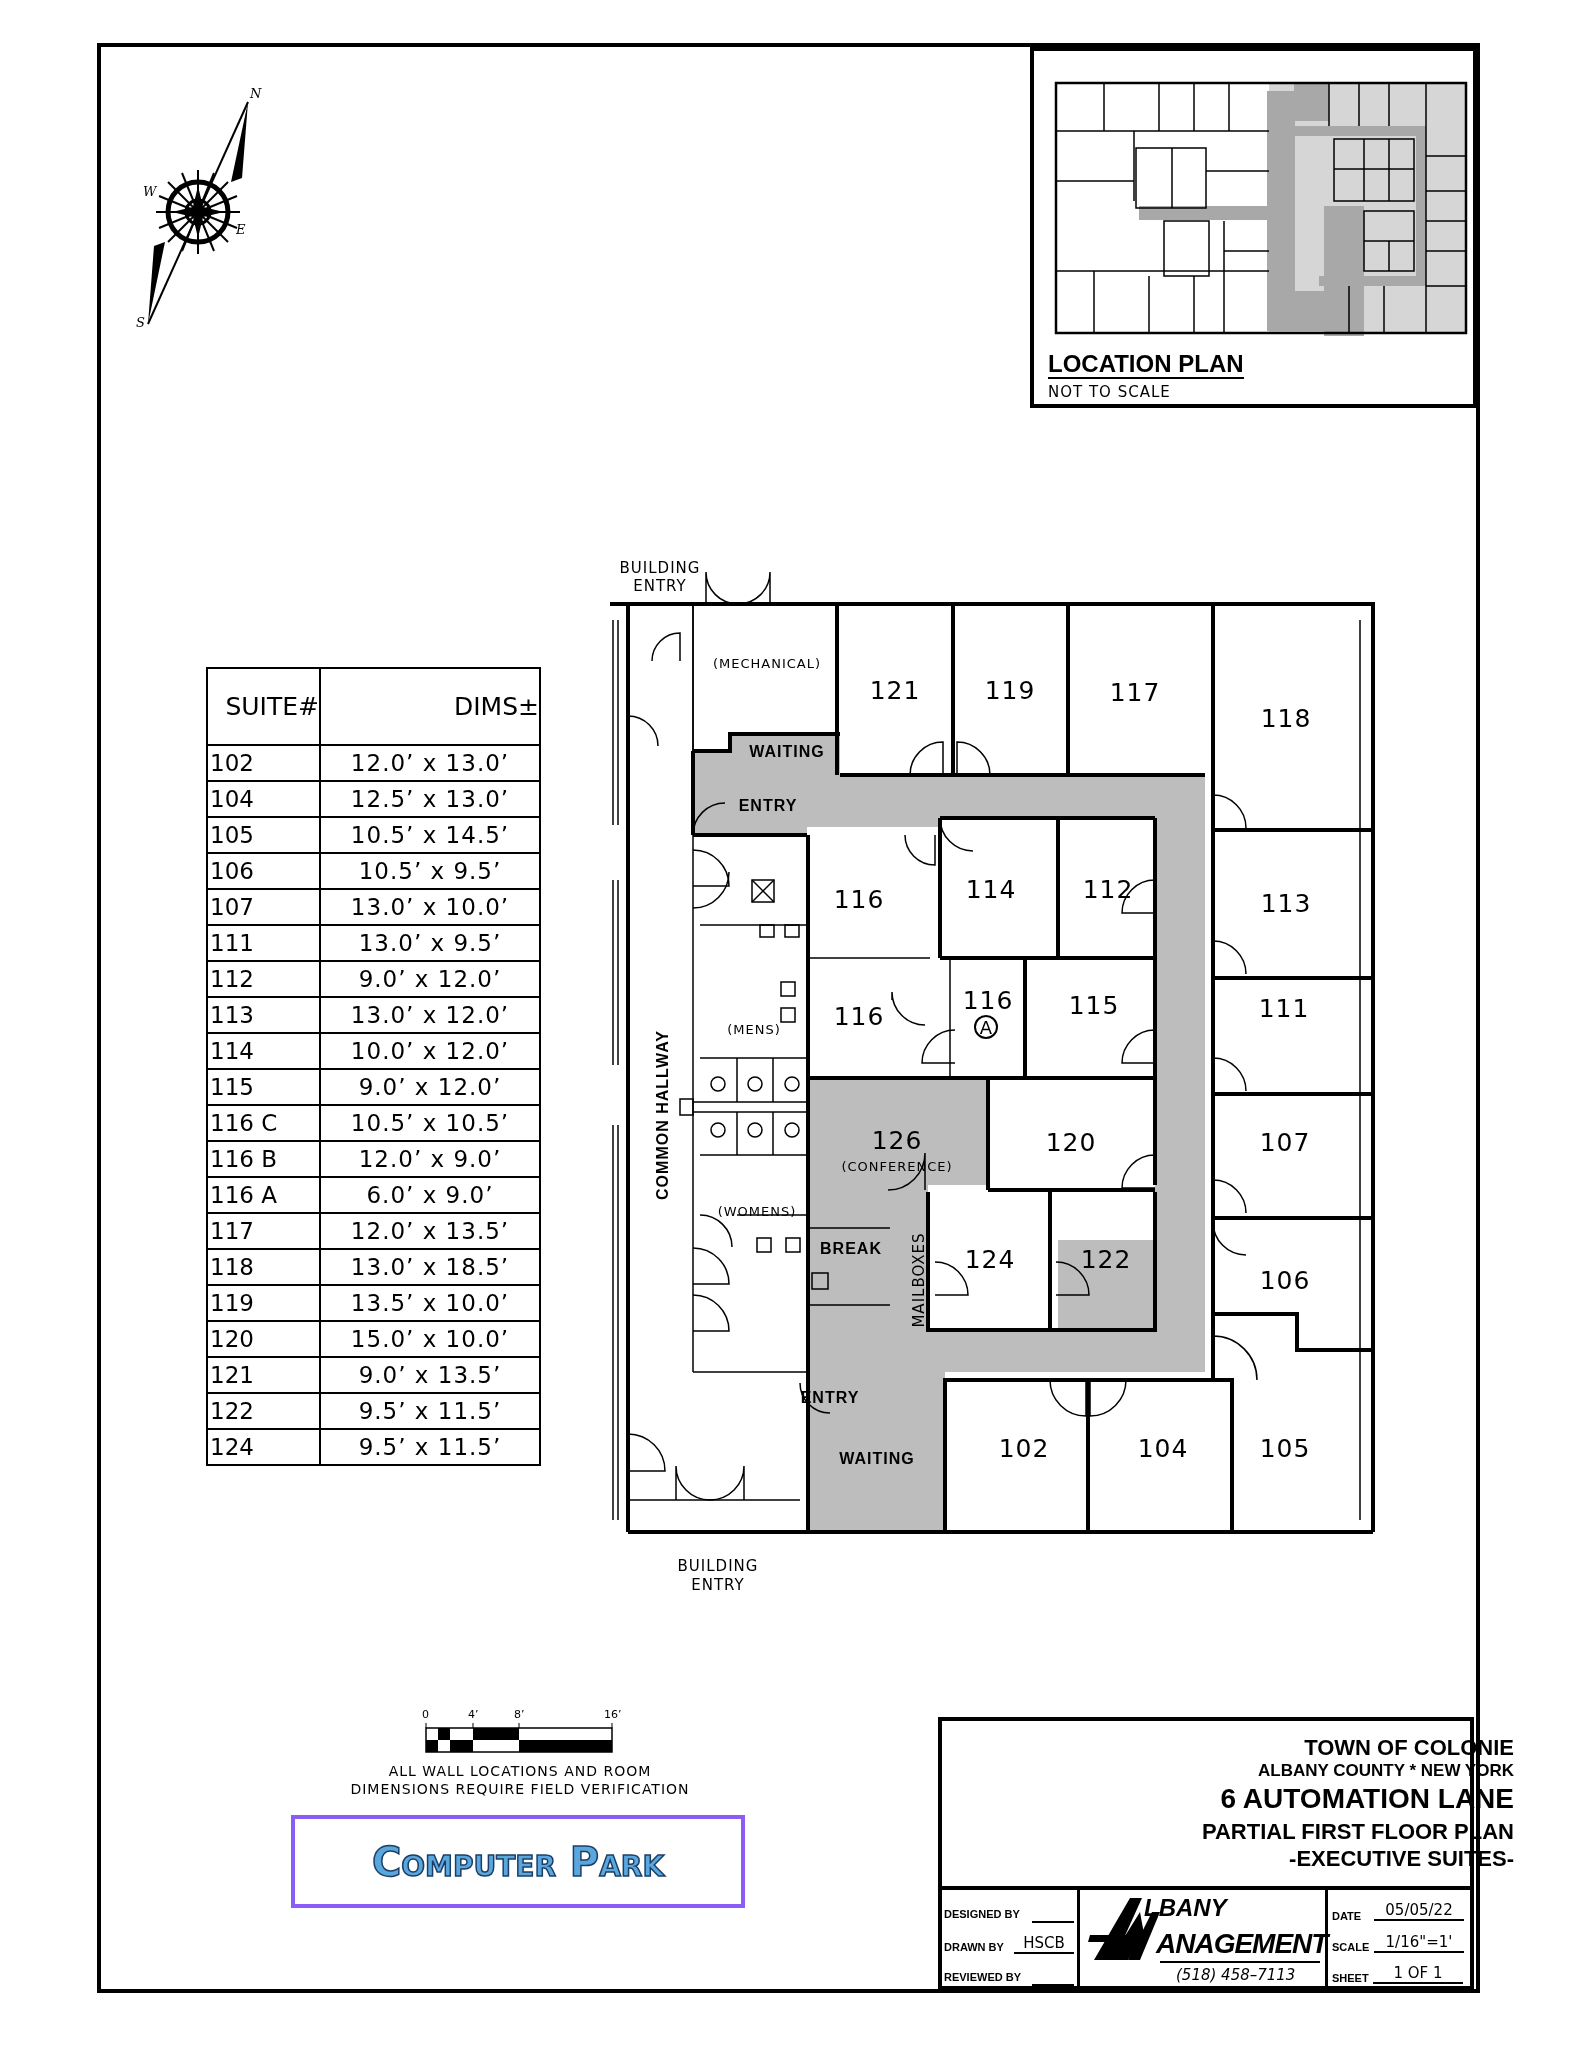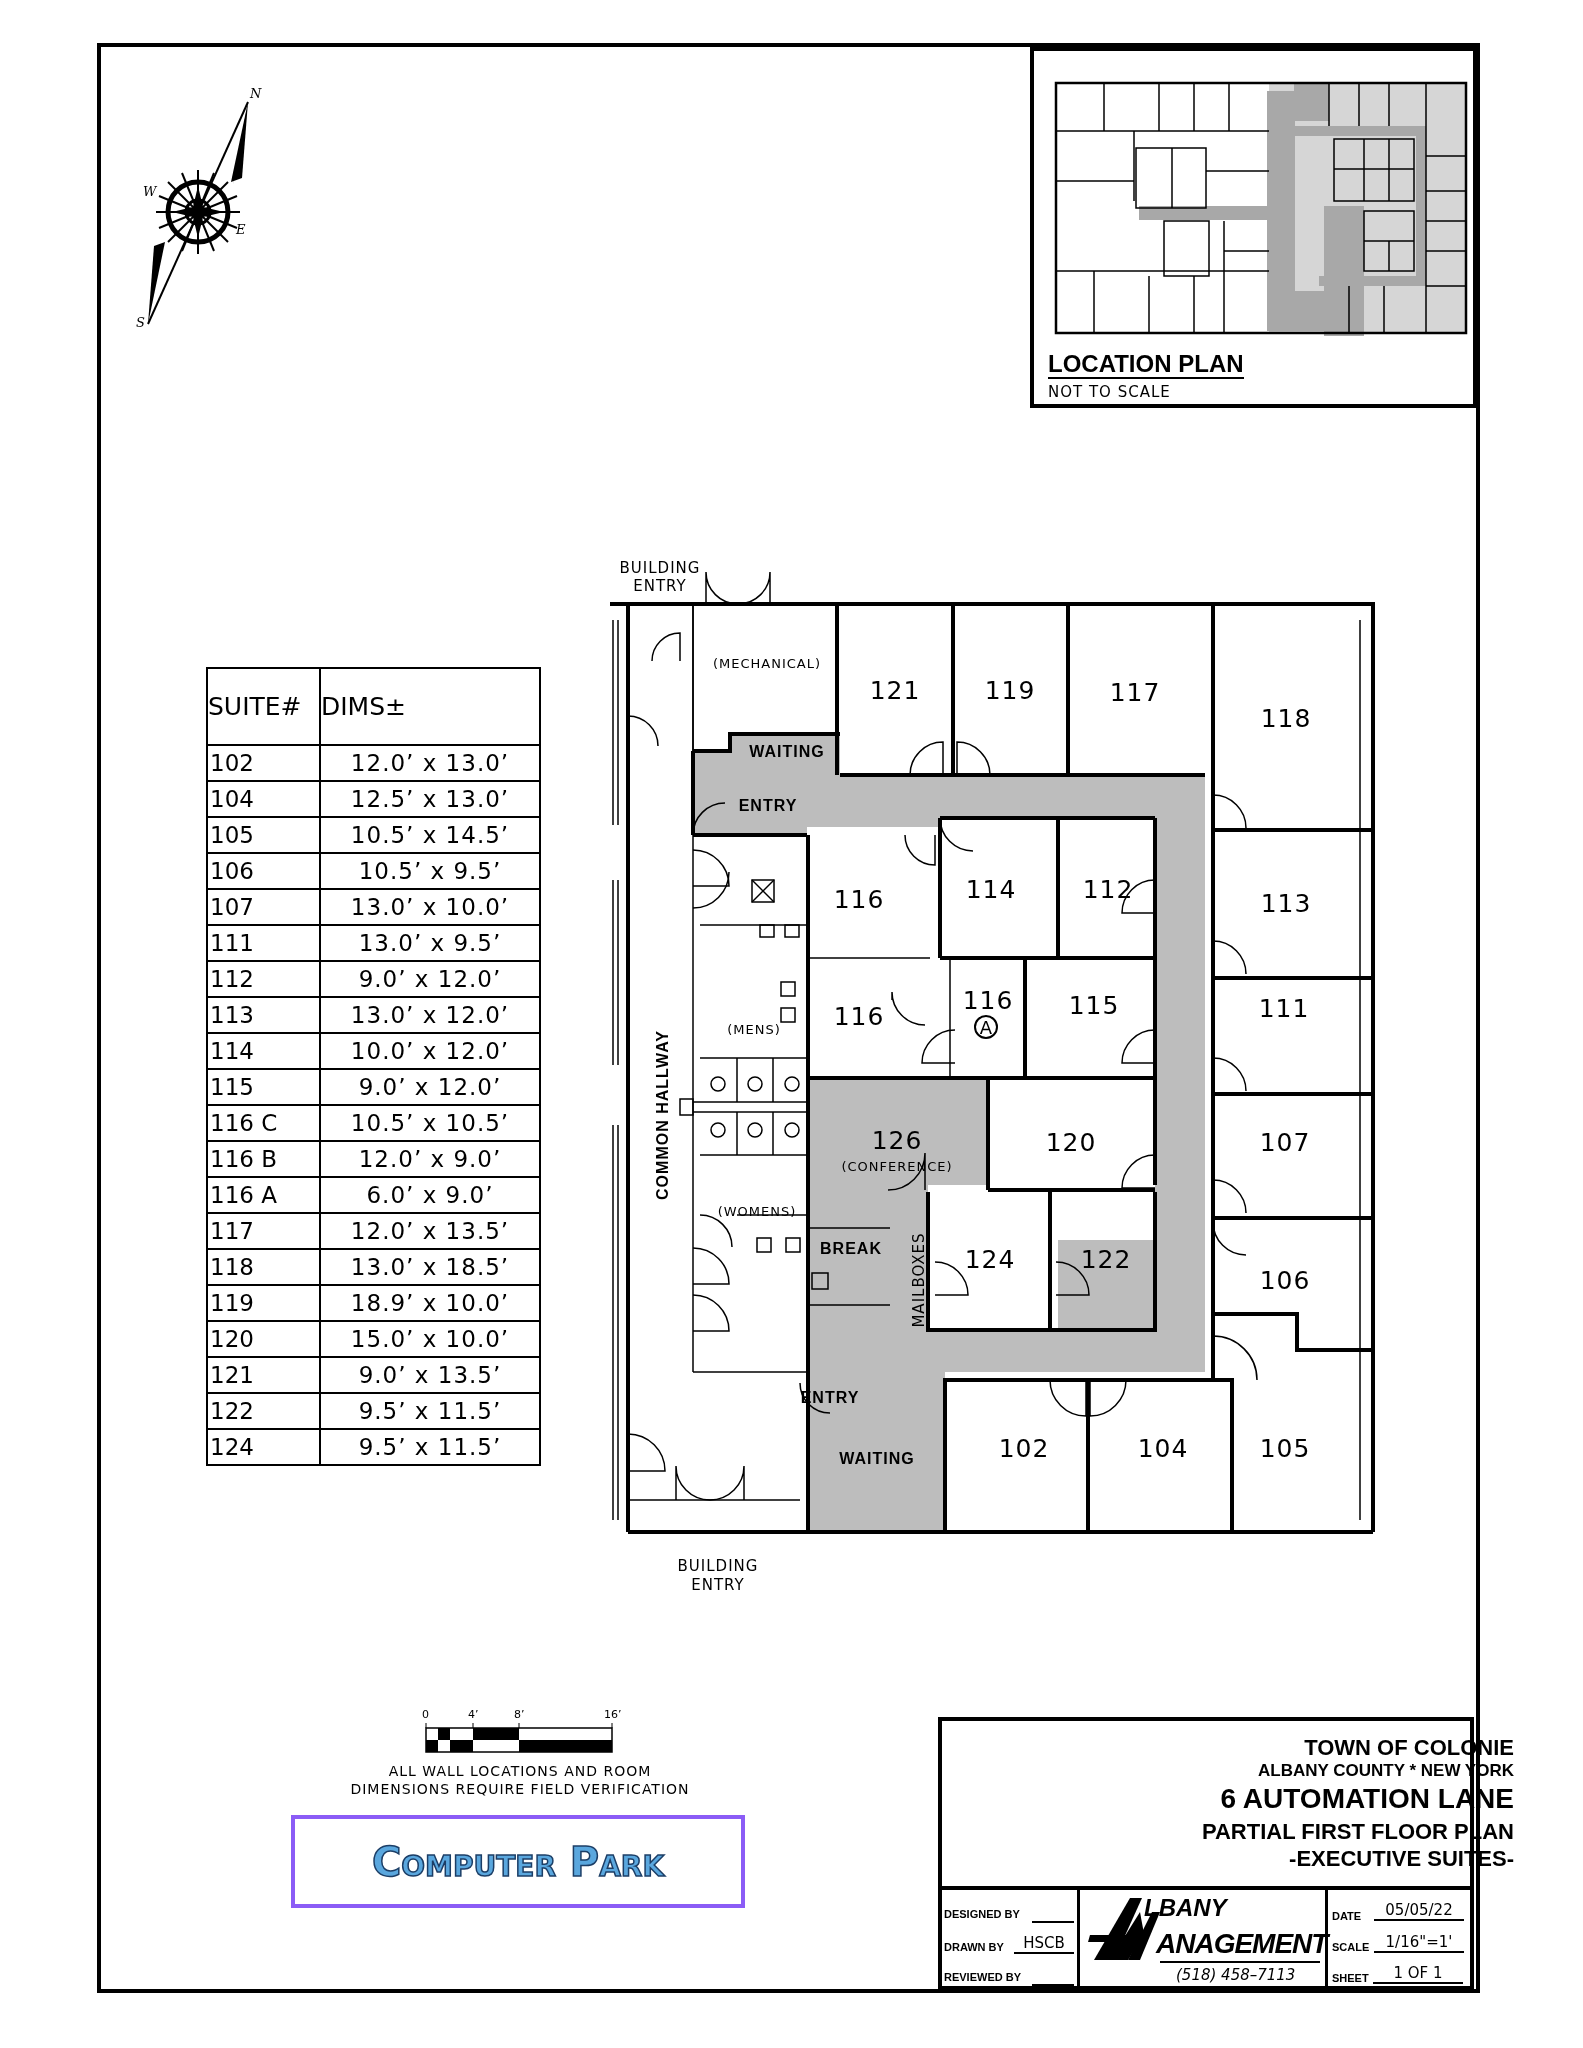--- a/index.html
+++ b/index.html
@@ -5,21 +5,21 @@
   html,body{margin:0;padding:0;background:#fff;}
   body{width:1583px;height:2048px;position:relative;overflow:hidden;font-family:"Liberation Sans",sans-serif;color:#000;}
   .frame{position:absolute;left:97px;top:43px;width:1383px;height:1950px;border:4px solid #000;box-sizing:border-box;}
   svg{position:absolute;left:0;top:0;}
   .abs{position:absolute;}
   .rm{position:absolute;font-family:"DejaVu Sans",sans-serif;font-size:25px;transform:translate(-50%,-50%);white-space:nowrap;letter-spacing:1px;}
   .lbl{position:absolute;font-family:"DejaVu Sans",sans-serif;font-size:15px;transform:translate(-50%,-50%);white-space:nowrap;letter-spacing:1px;}
   .lblb{position:absolute;font-family:"Liberation Sans",sans-serif;font-weight:bold;font-size:16px;transform:translate(-50%,-50%);white-space:nowrap;letter-spacing:1px;}
   .suite-table{position:absolute;left:206px;top:667px;border-collapse:collapse;font-family:"DejaVu Sans",sans-serif;}
   .suite-table td,.suite-table th{border:2px solid #000;padding:0;font-weight:normal;height:36px;box-sizing:border-box;}
-  .suite-table th{height:77px;font-size:25px;text-align:left;}
+  .suite-table th{height:77px;font-size:25px;text-align:right;}
   .suite-table td.s{width:113px;font-size:23px;padding-left:2px;}
   .suite-table td.d{width:220px;font-size:23px;text-align:center;letter-spacing:1px;}
   .loc-box{position:absolute;left:1030px;top:47px;width:447px;height:361px;border:4px solid #000;box-sizing:border-box;background:#fff;}
   .loc-title{position:absolute;left:14px;top:300px;font-family:"Liberation Sans",sans-serif;font-weight:bold;font-size:24px;border-bottom:2px solid #000;line-height:26px;}
   .loc-sub{position:absolute;left:14px;top:332px;font-family:"DejaVu Sans",sans-serif;font-size:15px;letter-spacing:1px;}
   .title-block{position:absolute;left:938px;top:1717px;width:536px;height:273px;border:4px solid #000;box-sizing:border-box;}
   .tb-l{position:absolute;left:0;width:100%;text-align:right;font-family:"Liberation Sans",sans-serif;font-weight:bold;margin-left:44px;}
   .tb-bottom{position:absolute;left:0;top:165px;width:100%;height:104px;border-top:4px solid #000;box-sizing:border-box;}
   .tb-cell{position:absolute;top:0;height:100%;box-sizing:border-box;}
   .tb-small{font-family:"Liberation Sans",sans-serif;font-weight:bold;font-size:11px;position:absolute;}
@@ -183,21 +183,21 @@
     <tr>
         <td class="s">117</td>
         <td class="d">12.0’ x 13.5’</td>
       </tr>
     <tr>
         <td class="s">118</td>
         <td class="d">13.0’ x 18.5’</td>
       </tr>
     <tr>
         <td class="s">119</td>
-        <td class="d">18.9’ x 10.0’</td>
+        <td class="d">13.5’ x 10.0’</td>
       </tr>
     <tr>
         <td class="s">120</td>
         <td class="d">15.0’ x 10.0’</td>
       </tr>
     <tr>
         <td class="s">121</td>
         <td class="d">9.0’ x 13.5’</td>
       </tr>
     <tr>

